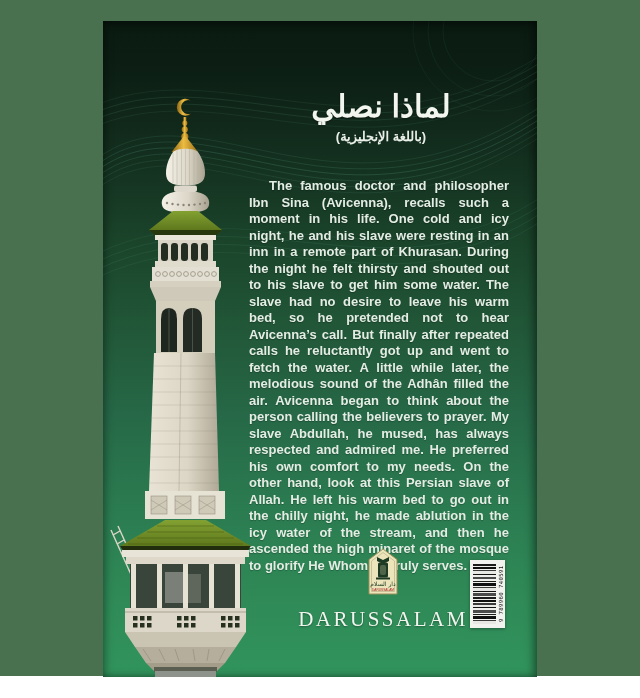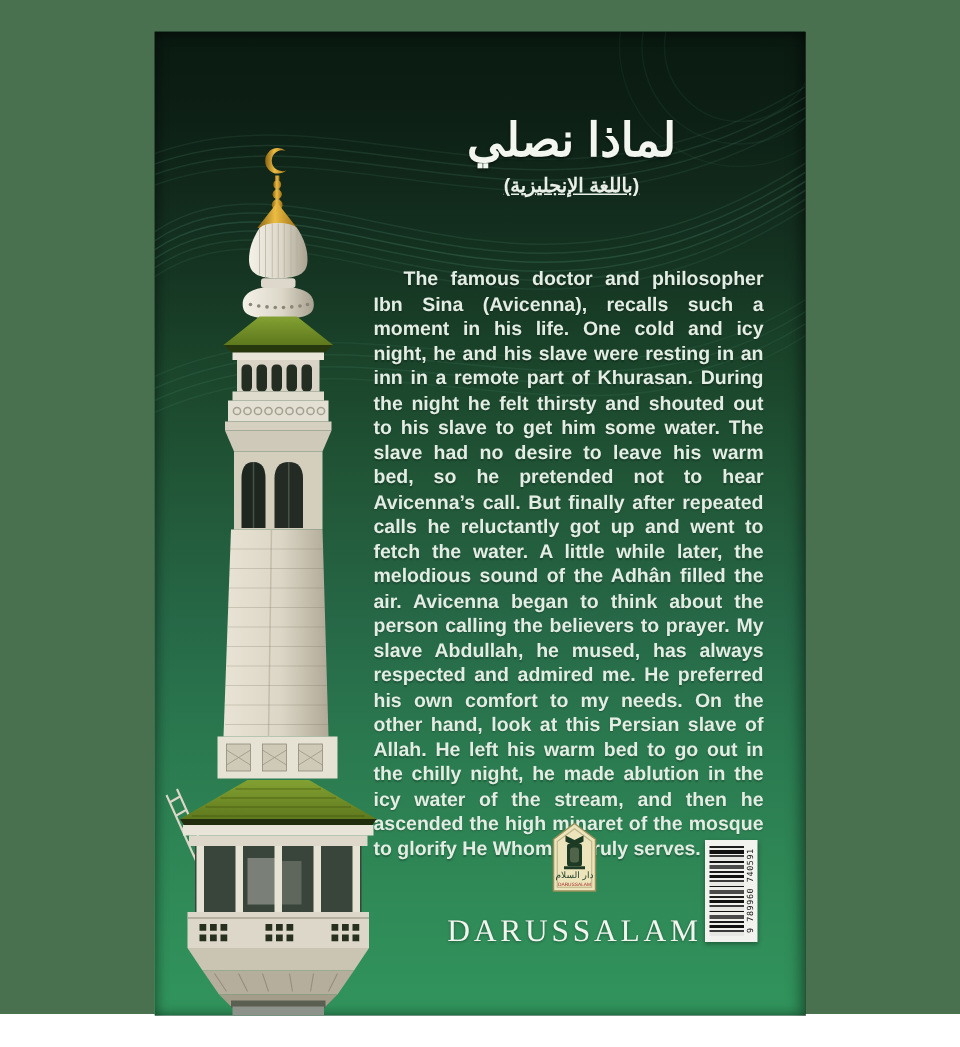--- a/index.html
+++ b/index.html
@@ -4,24 +4,24 @@
 <style>
   html,body{margin:0;padding:0;background:#ffffff;}
   .stage{position:relative;width:640px;height:698px;background:#ffffff;overflow:hidden;
          font-family:"Liberation Sans",sans-serif;}
   .matte{position:absolute;left:0;top:0;width:640px;height:676px;background:#497150;}
   .cover{position:absolute;left:103px;top:21px;width:434px;height:656px;overflow:hidden;
          background:linear-gradient(180deg,#0a1a11 0%,#0d2015 9%,#132e1e 20%,#1a432a 33%,
                     #215637 46%,#266847 60%,#2b7b50 74%,#2f8a57 88%,#31945c 100%);
          box-shadow:inset -4px 0 9px rgba(0,0,0,.35), inset 2px 2px 8px rgba(0,0,0,.35);}
   .art{position:absolute;left:0;top:0;}
-  .title-block{position:absolute;left:150px;top:55px;width:256px;text-align:center;color:#f2f6ef;}
+  .title-block{position:absolute;left:150px;top:68px;width:256px;text-align:center;color:#f2f6ef;}
   .arabic-title{font-size:31px;font-weight:bold;line-height:1.15;direction:rtl;
                 text-shadow:0 1px 2px rgba(0,0,0,.4);}
-  .arabic-subtitle{font-size:13px;font-weight:bold;margin-top:4px;direction:rtl;color:#e9efe6;text-decoration:underline;}
+  .arabic-subtitle{font-size:13px;font-weight:bold;margin-top:4px;direction:rtl;color:#e9efe6;}
   .body-text{position:absolute;left:146px;top:157px;width:260px;margin:0;
              color:#e4ede4;font-size:13px;line-height:16.5px;text-align:justify;
              text-indent:20px;text-shadow:0 1px 1px rgba(0,0,0,.25);font-weight:bold;}
   .publisher{position:absolute;left:150px;top:527px;width:260px;text-align:center;color:#f0f4ee;}
   .logo-svg{display:inline-block;}
   .wordmark{font-family:"Liberation Serif",serif;font-size:21px;letter-spacing:2.5px;
             margin-top:8px;color:#f2f5ef;text-shadow:0 1px 2px rgba(0,0,0,.35);}
   .tagline{font-family:"Liberation Serif",serif;font-size:9.5px;letter-spacing:.3px;
            margin-top:2px;color:#dfe8db;}
   .barcode{position:absolute;left:367px;top:539px;width:35px;height:68px;background:#f2f2ee;

